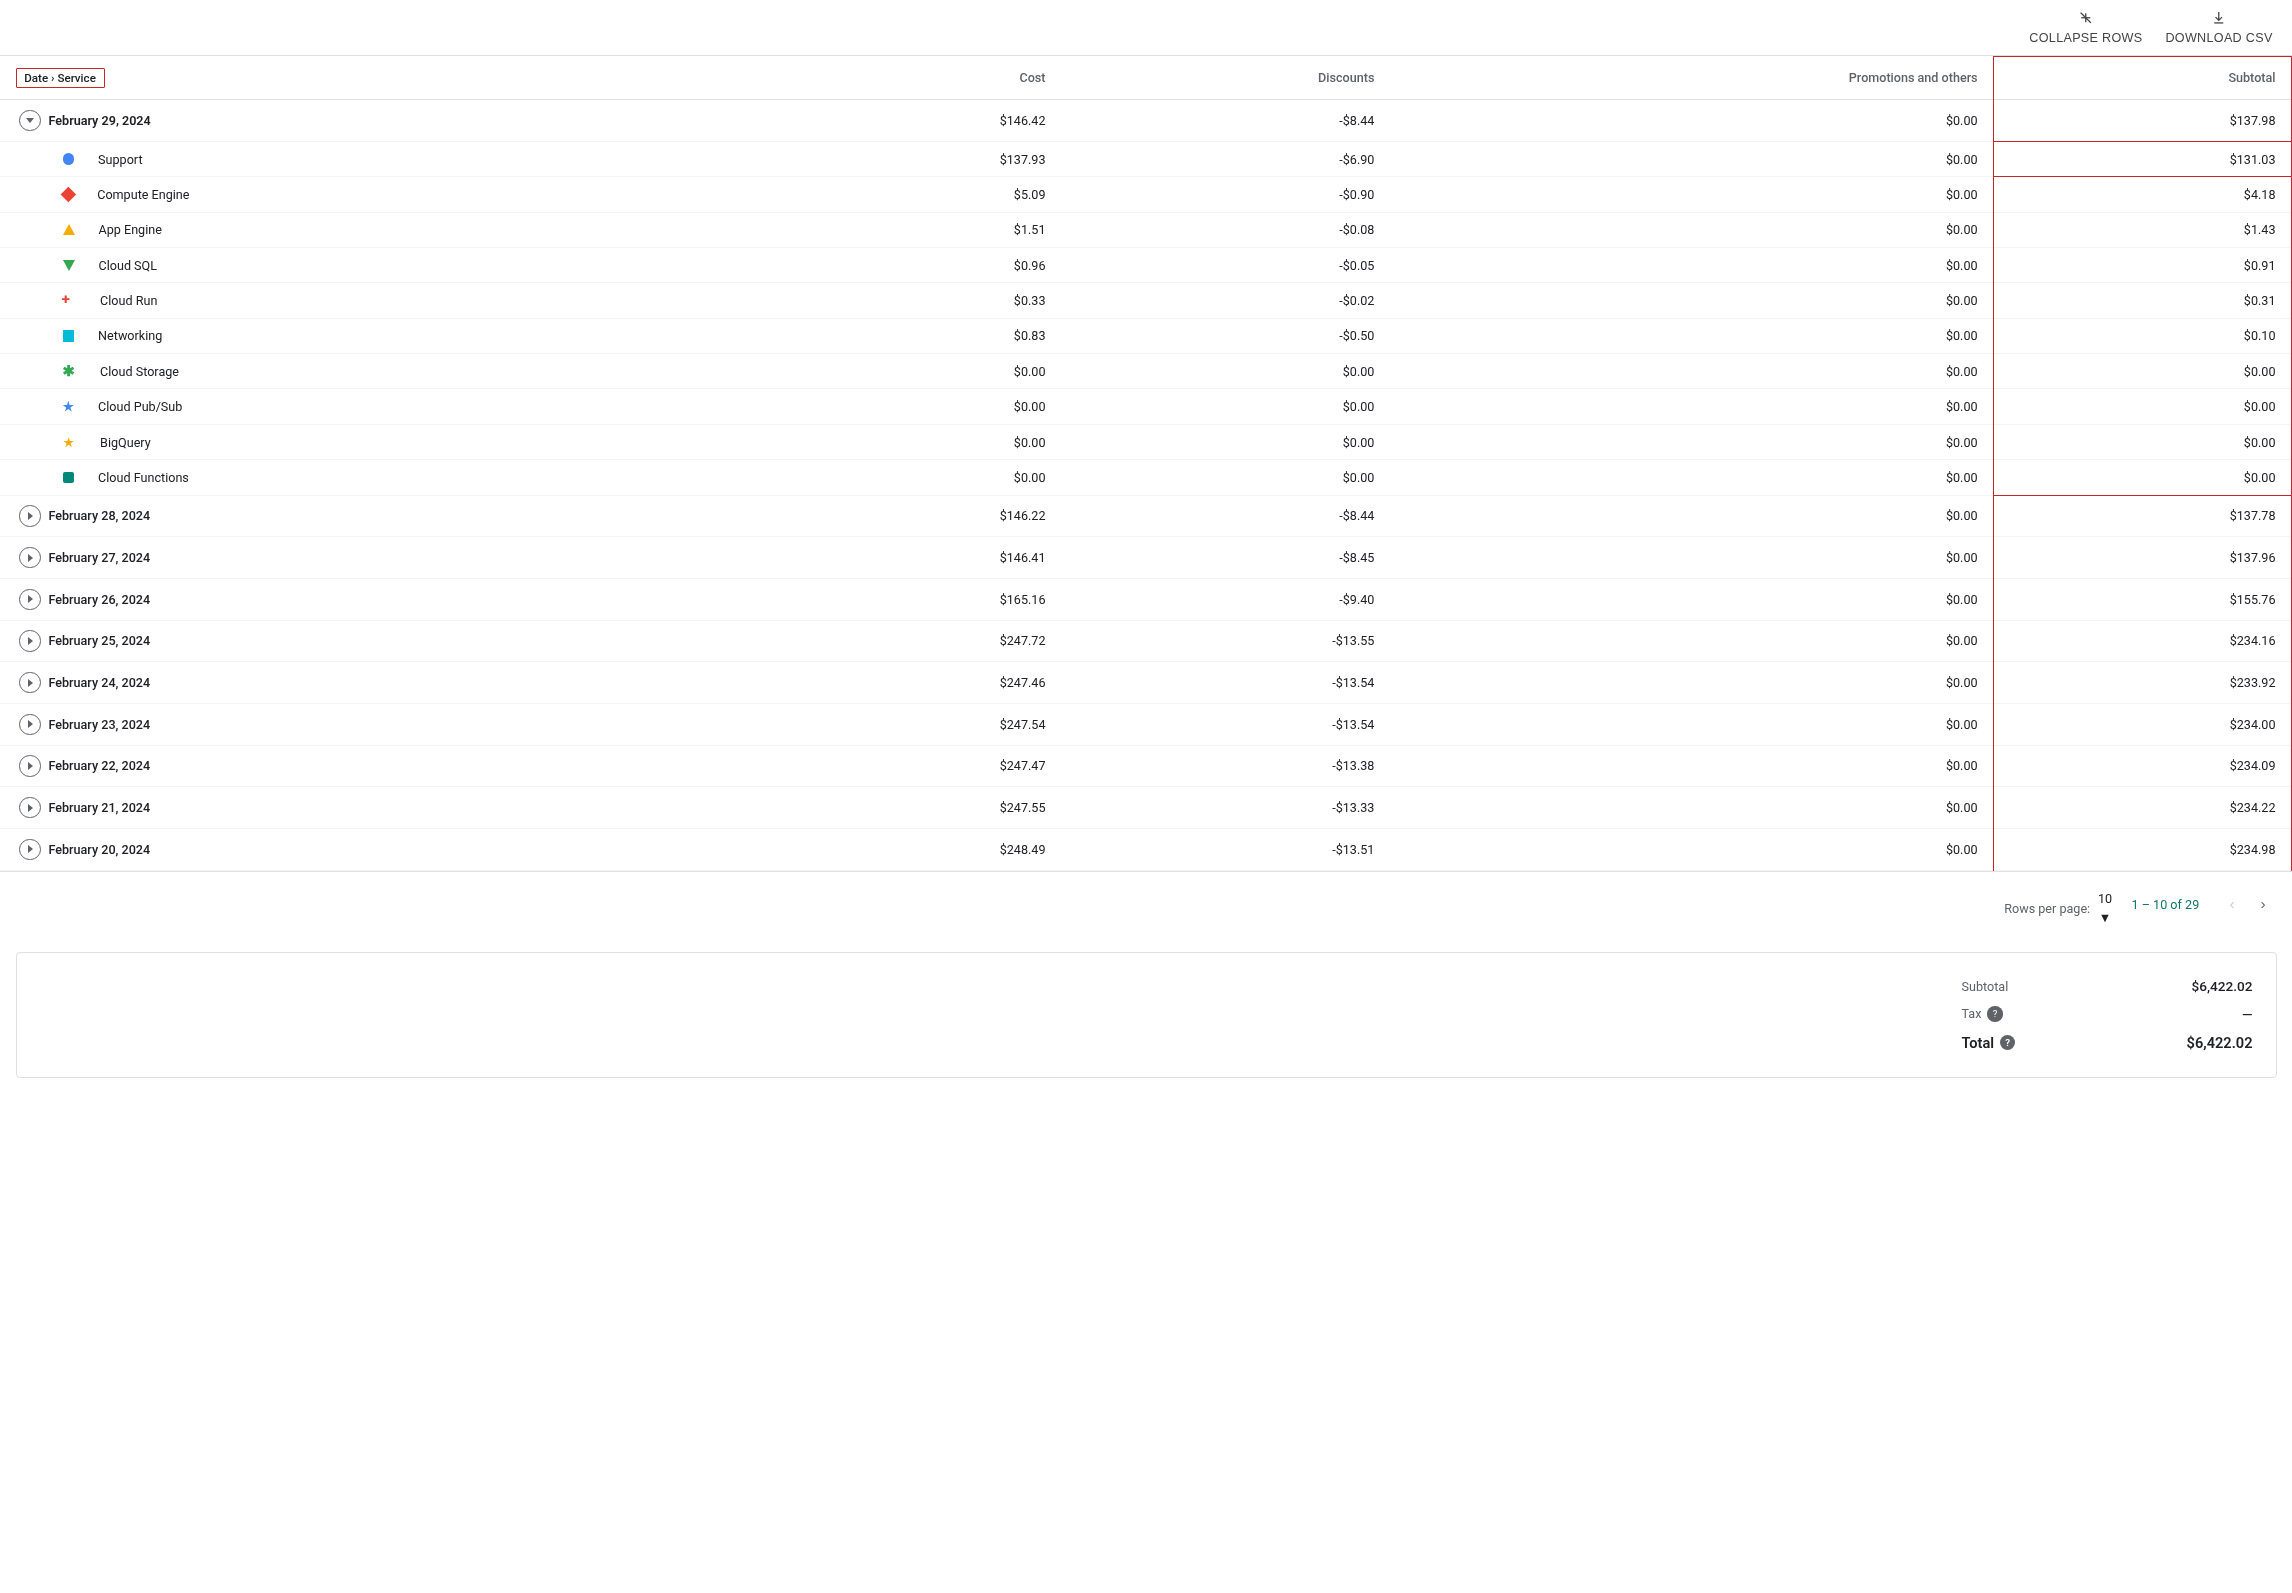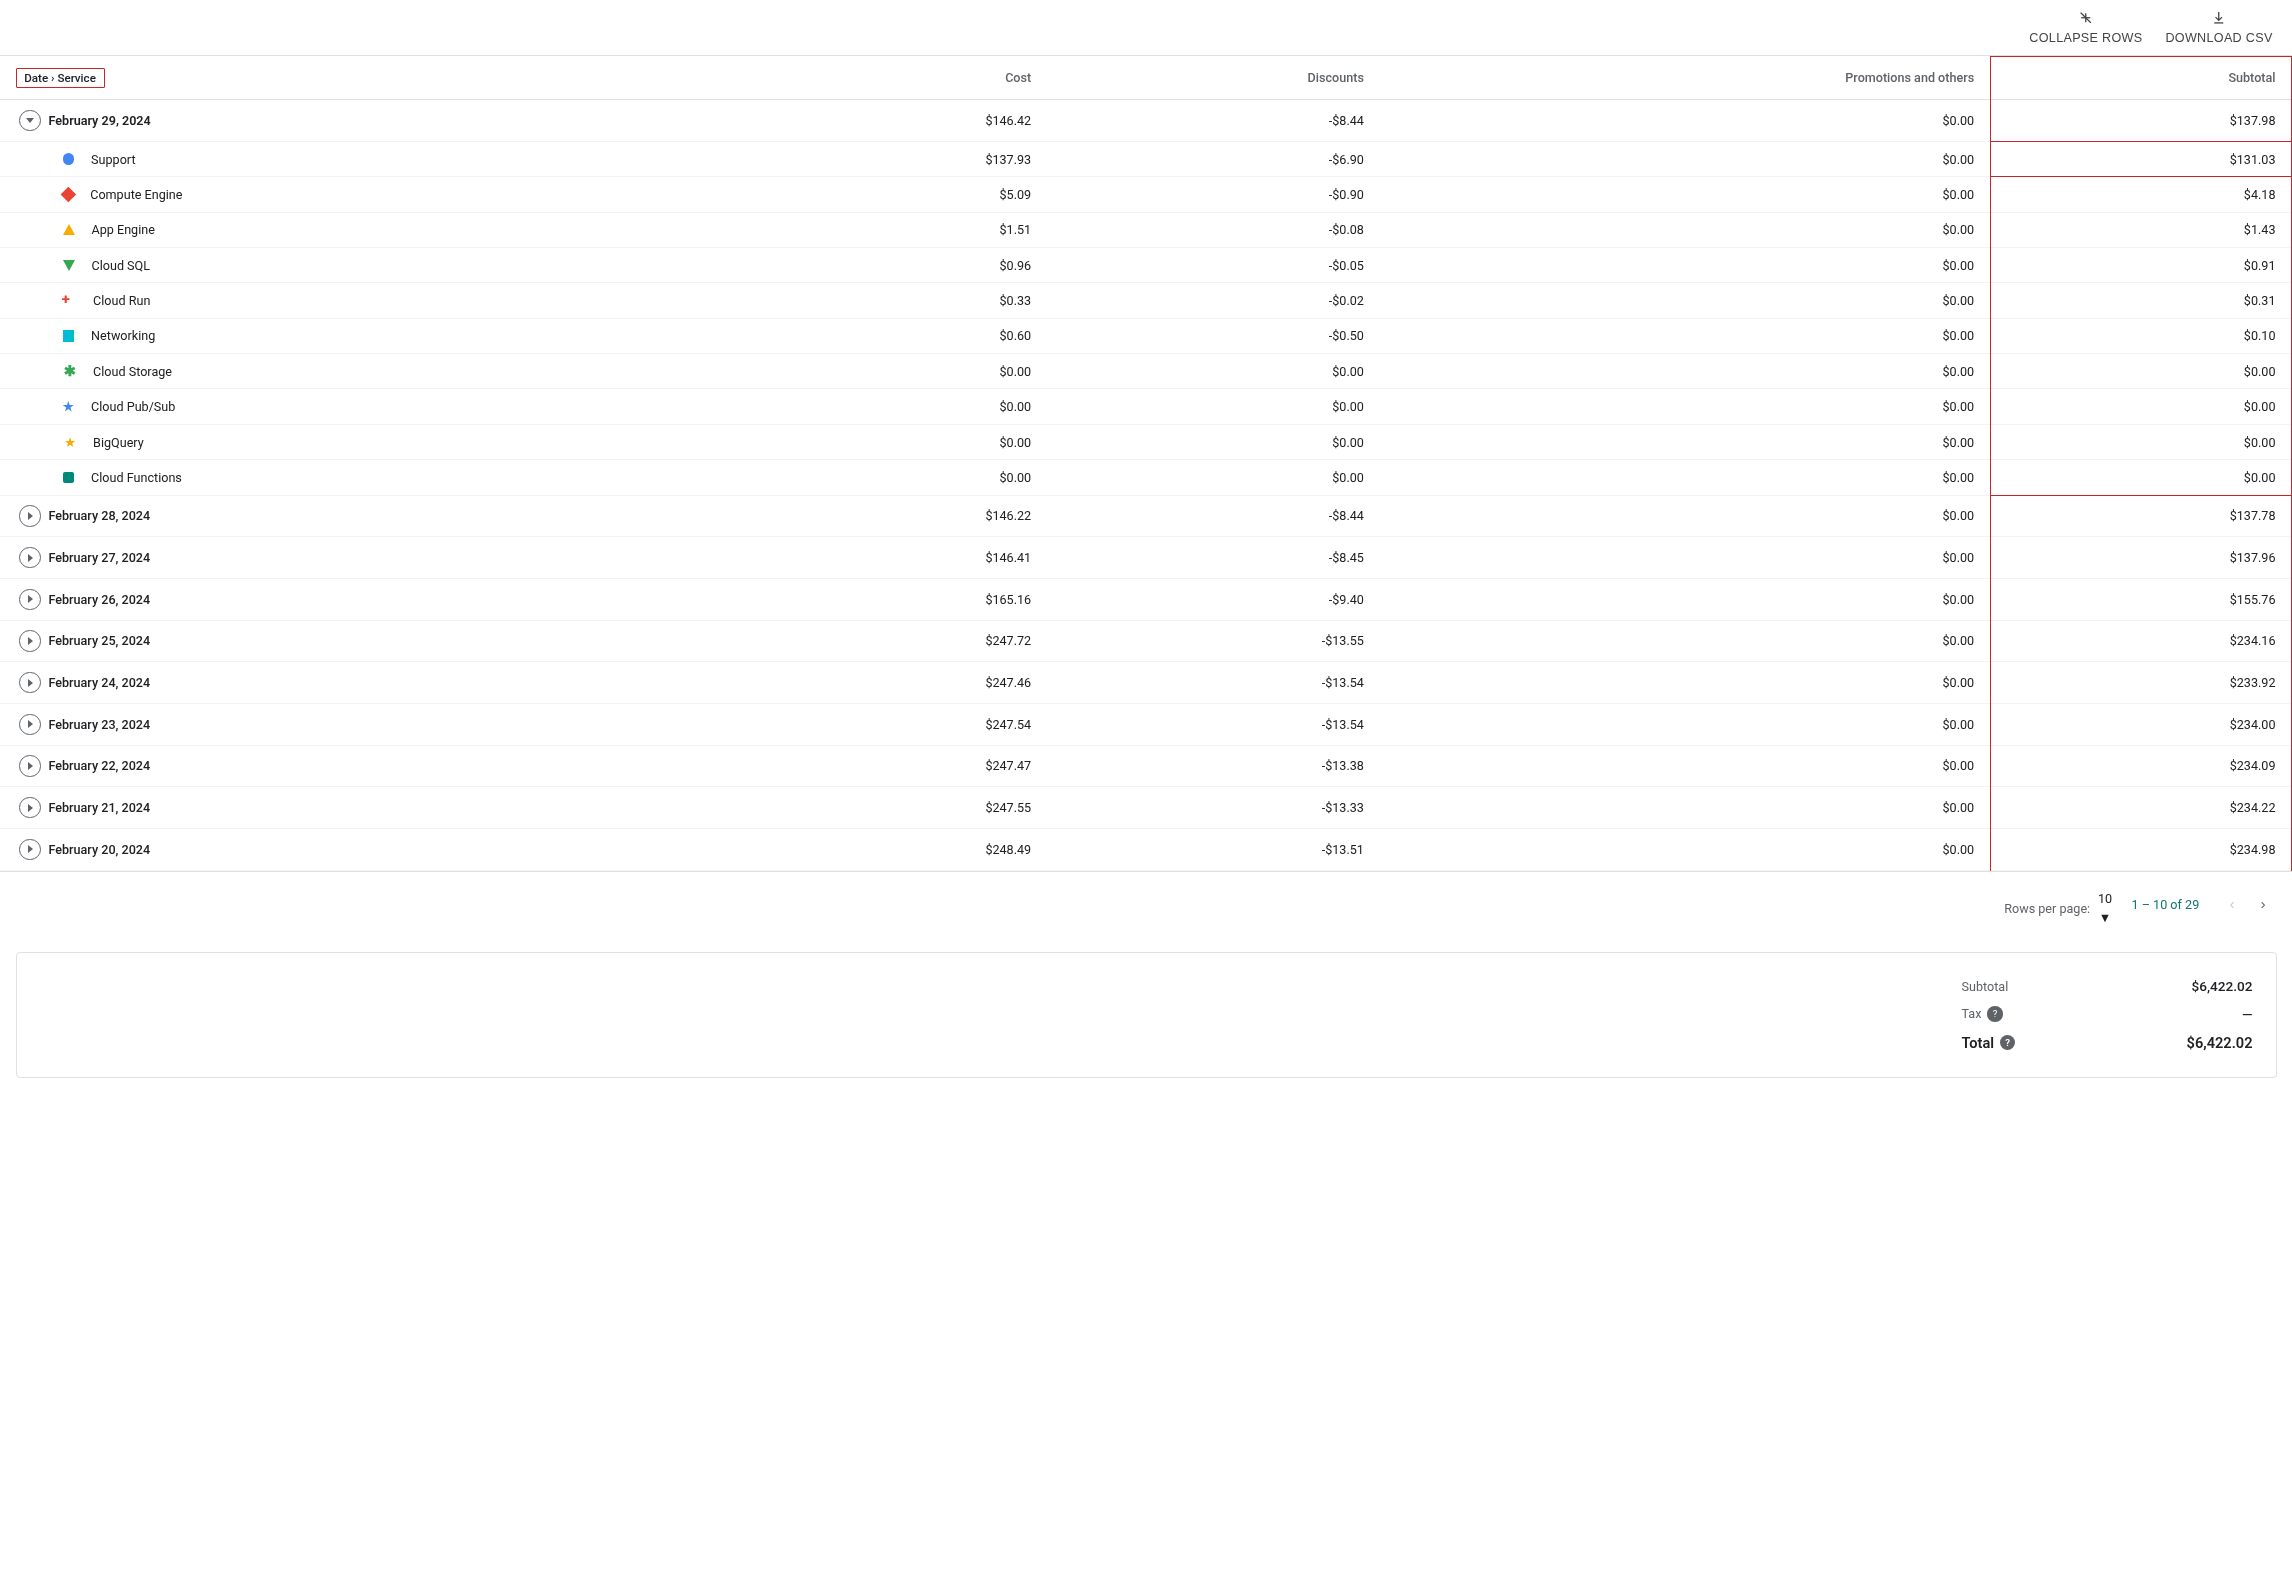--- a/index.html
+++ b/index.html
@@ -92,23 +92,22 @@
     }
     .chevron-right {
       width: 0; height: 0;
       border-top: 4.9px solid transparent;
       border-bottom: 4.9px solid transparent;
       border-left: 5.8px solid #5f6368;
     }
     .service-cell {
       display: flex;
       align-items: center;
-      gap: 17px;
+      gap: 24px;
       padding-left: 47px;
-      text-align: right;
     }
     .service-icon {
       width: 11.6px;
       height: 11.6px;
       border-radius: 50%;
       flex-shrink: 0;
     }
     .breadcrumb-cell {
       display: inline-flex;
       align-items: center;
@@ -354,21 +353,21 @@
         <td>$0.00</td>
         <td class="subtotal-cell">$0.31</td>
       </tr>
       <tr>
         <td>
           <div class="service-cell">
             <div style="width:11.6px;height:11.6px;background:#00bcd4;flex-shrink:0;"></div>
             <span>Networking</span>
           </div>
         </td>
-        <td>$0.60</td>
+        <td>$0.83</td>
         <td>-$0.50</td>
         <td>$0.00</td>
         <td class="subtotal-cell">$0.10</td>
       </tr>
       <tr>
         <td>
           <div class="service-cell">
             <div style="position:relative;width:13.6px;height:13.6px;flex-shrink:0;">
               <span style="color:#34a853;font-size:14.6px;font-weight:bold;line-height:1;">✱</span>
             </div>

